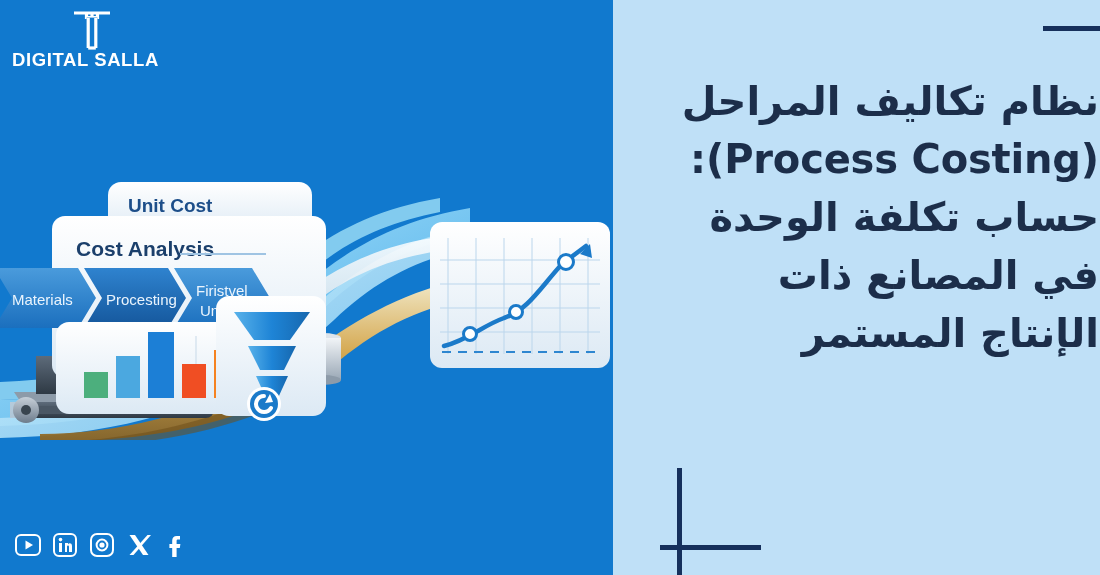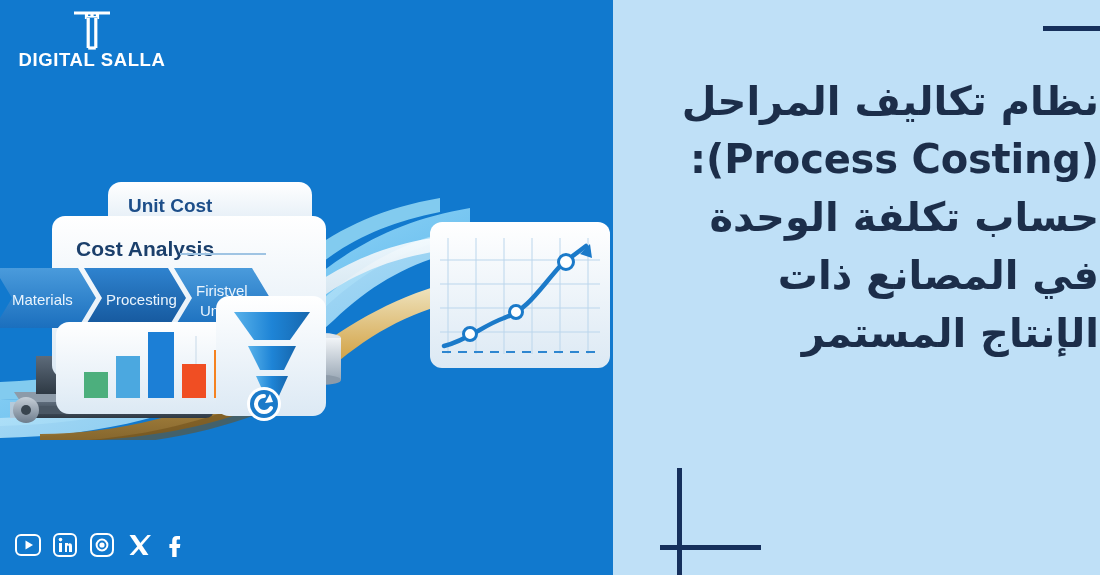--- a/index.html
+++ b/index.html
@@ -18,21 +18,21 @@
 
   
   #left-panel {
     position:absolute; left:0; top:0;
     width:613px; height:575px;
     background:#1179CE;
     overflow:hidden;
   }
 
   
-  #logo { position:absolute; left:12px; top:4px; width:160px; text-align:center; }
+  #logo { position:absolute; left:12px; top:4px; width:160px; }
   #logo-mark { width:100%; height:48px; display:block; }
   #logo-text {
     color:#FFFFFF; font-size:18.5px; font-weight:bold;
     letter-spacing:0.6px; line-height:20px; white-space:nowrap;
     margin-top:-2px;
   }
 
   
   #illustration { position:absolute; left:0px; top:150px; width:641px; height:290px; }
   #illo-svg { width:613px; height:290px; display:block; }

